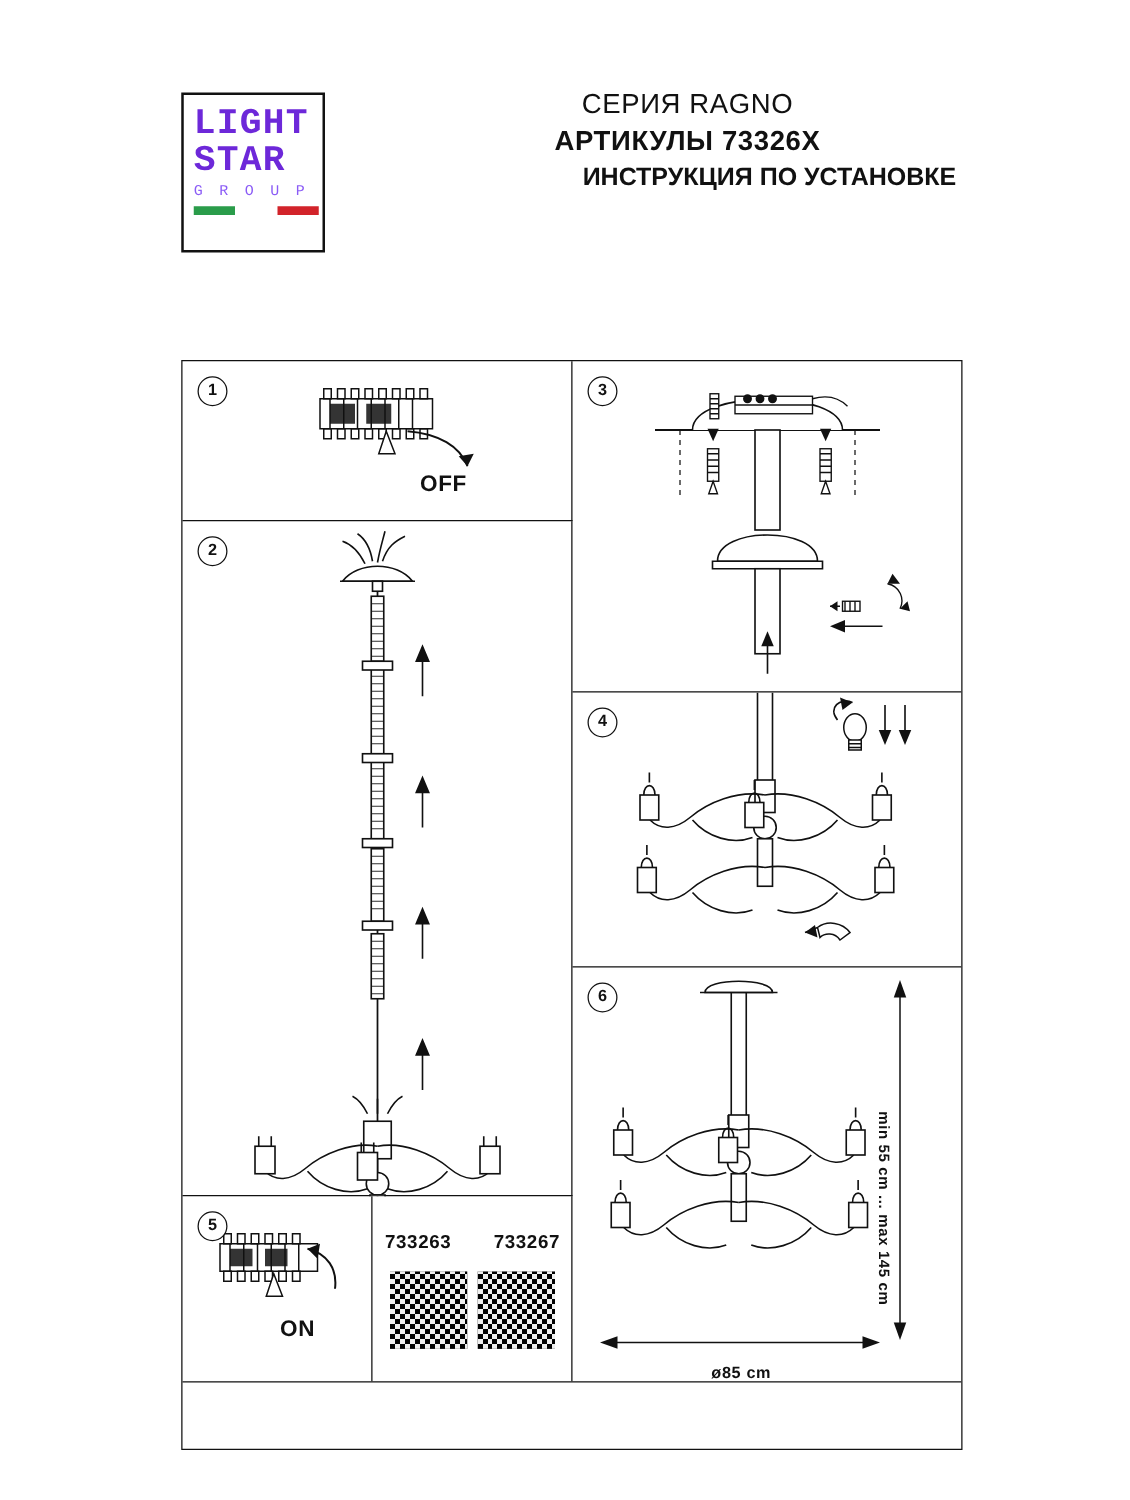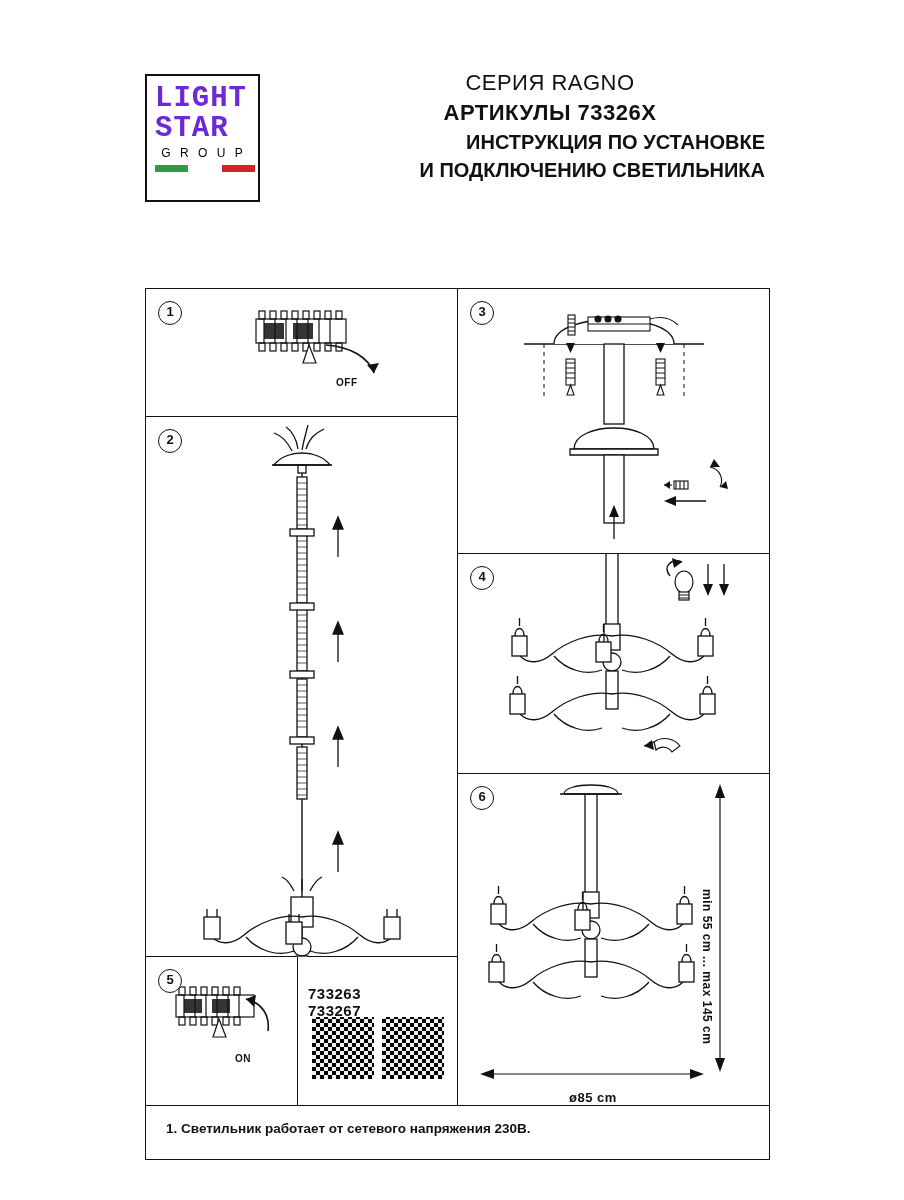--- a/index.html
+++ b/index.html
@@ -43,26 +43,25 @@
   }
   .logo-line {
     font-family: Liberation Mono, monospace;
     font-weight: bold;
     font-size: 29px;
     line-height: 30px;
     letter-spacing: 1px;
     color: #6d28d9;
   }
   .logo-group {
-    font-family: Liberation Sans, sans-serif;
+    font-family: Liberation Mono, monospace;
     font-size: 12px;
     letter-spacing: 3px;
-    color: #000000;
+    color: #8b5cf6;
     margin-top: 2px;
-    text-align: center;
   }
   .logo-flag {
     margin-top: 5px;
     width: 100px;
     height: 7px;
     display: flex;
   }
   .flag-g { background: #2a9c4a; flex: 1; }
   .flag-w { background: #ffffff; flex: 1; }
   .flag-r { background: #d2232a; flex: 1; }
@@ -119,21 +118,21 @@
     border-radius: 50%;
     font-size: 13px;
     font-weight: bold;
     text-align: center;
     line-height: 20px;
     background: #fff;
     z-index: 5;
   }
 
   .label-bold {
-    font-size: 10px;
+    font-size: 18px;
     font-weight: bold;
     letter-spacing: 0.5px;
   }
 
   .code-label {
     font-size: 15px;
     font-weight: bold;
     letter-spacing: 0.5px;
   }
 
@@ -184,21 +183,20 @@
         <div class="flag-g"></div>
           <div class="flag-w"></div>
           <div class="flag-r"></div>
       </div>
     </div>
 
     <div class="header-text">
       <div class="title-1">СЕРИЯ RAGNO</div>
       <div class="title-2">АРТИКУЛЫ 73326X</div>
       <div class="title-3">ИНСТРУКЦИЯ ПО УСТАНОВКЕ</div>
-      <div class="title-3">И ПОДКЛЮЧЕНИЮ СВЕТИЛЬНИКА</div>
     </div>
   </div>
 
   <div class="frame">
 
     <div class="cell bb br" style="left:0; top:0; width:312px; height:128px;">
       <div class="step-num" style="left:12px; top:12px;">1</div>
       <svg width="312" height="128" style="position:absolute;left:0;top:0;">
 
         <g stroke="#111" fill="none" stroke-width="1.2">
@@ -331,25 +329,25 @@
           <path d="M38 38 L38 60 M49 38 L49 60 M60 38 L60 60 M71 38 L71 60 M82 38 L82 60 M93 38 L93 60"></path>
           <rect x="38" y="42" width="18" height="14" fill="#111" opacity="0.85" stroke="none"></rect>
           <rect x="66" y="42" width="18" height="14" fill="#111" opacity="0.85" stroke="none"></rect>
         </g>
         <g stroke="#111" fill="#fff" stroke-width="1.2">
           <path d="M73 62 L67 80 L80 80 Z"></path>
         </g>
         <path d="M122 74 C124 58 116 46 100 42" stroke="#111" fill="none" stroke-width="1.6"></path>
         <path d="M100 42 L110 38 L108 50 Z" fill="#111"></path>
       </svg>
-      <div class="label-bold" style="position:absolute; left:89px; top:96px;">ON</div>
+      <div class="label-bold" style="position:absolute; left:78px; top:96px;">ON</div>
     </div>
 
     <div class="cell br" style="left:152px; top:668px; width:160px; height:148px;">
-      <div style="position:absolute; left:10px; top:28px; width:140px; display:flex; justify-content:space-between;flex-direction:column;">
+      <div style="position:absolute; left:10px; top:28px; width:140px; display:flex; justify-content:space-between;">
         <div class="code-label">733263</div>
         <div class="code-label">733267</div>
       </div>
       <div style="position:absolute; left:14px; top:60px; width:132px; display:flex; justify-content:space-between;">
         <div class="qr"></div>
         <div class="qr"></div>
       </div>
     </div>
 
     <div class="cell bb" style="left:312px; top:0; width:311px; height:265px;">
@@ -529,18 +527,17 @@
           <path d="M22 300 L36 295 L36 305 Z" fill="#111" stroke="none"></path>
           <path d="M246 300 L232 295 L232 305 Z" fill="#111" stroke="none"></path>
         </g>
       </svg>
       <div class="dim-text-v" style="position:absolute; left:242px; top:115px;">min 55 cm ... max 145 cm</div>
       <div class="dim-text-h" style="position:absolute; left:0; top:316px; width:270px; text-align:center;">ø85 cm</div>
     </div>
 
     <div class="cell bt" style="left:0; top:816px; width:623px; height:54px;">
       <div class="footer-note">
-        <div>1. Светильник работает от сетевого напряжения 230В.</div>
       </div>
     </div>
 
   </div>
 </div>
 
 </body></html>

